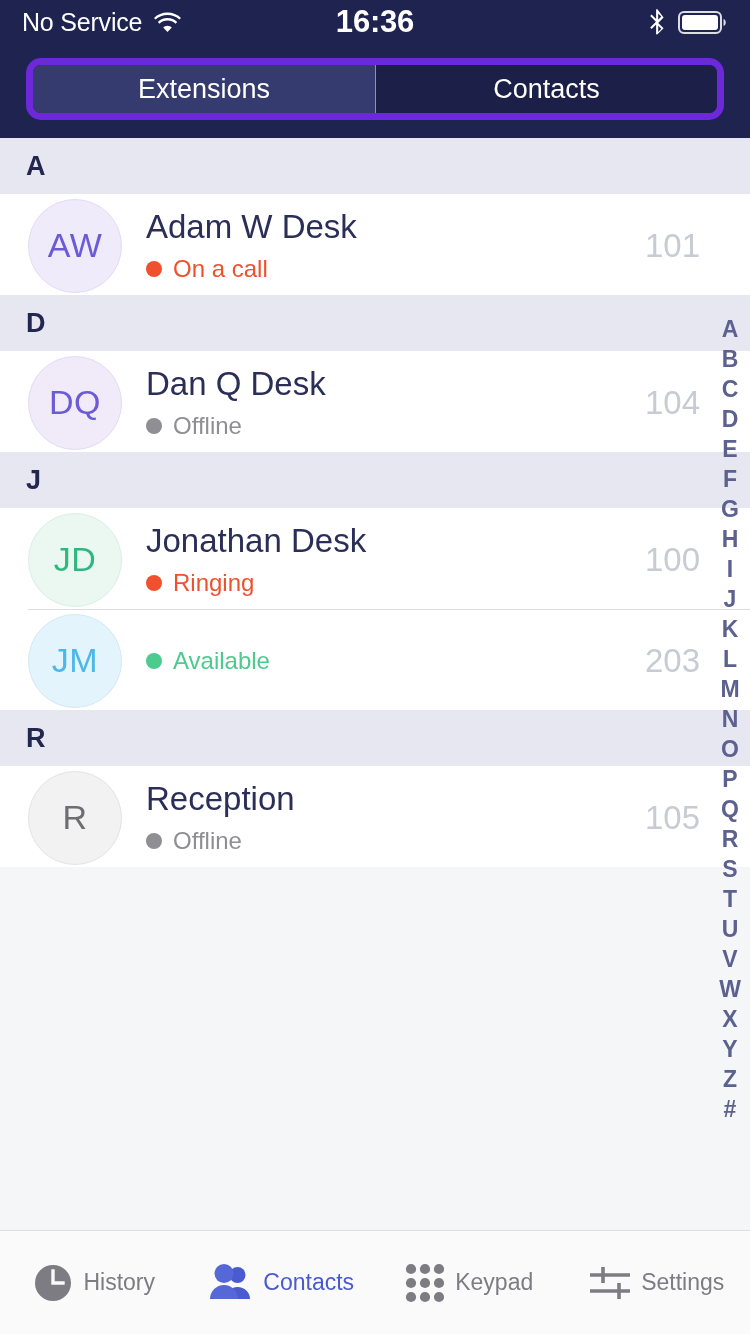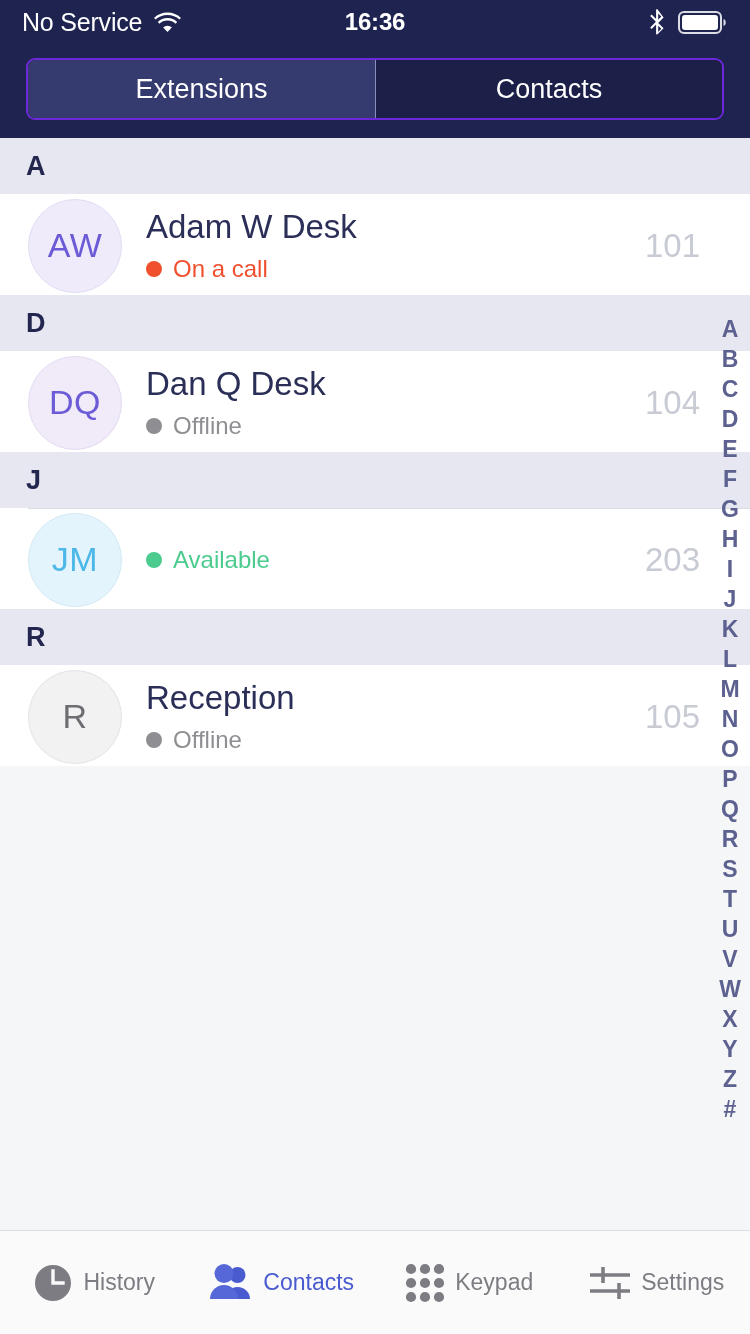--- a/index.html
+++ b/index.html
@@ -31,42 +31,42 @@
     padding:0 22px;
     color:#ffffff;
     font-size:25px;
     position:relative;
   }
   .sb-left { display:flex; align-items:center; gap:12px; }
   .sb-carrier { font-size:25px; letter-spacing:-0.2px; }
   .sb-center {
     position:absolute; left:0; right:0;
     text-align:center;
-    font-size:24px; font-weight:bold;
+    font-size:31px; font-weight:bold;
     letter-spacing:-0.2px;
     pointer-events:none;
   }
   .sb-right {
     margin-left:auto;
     display:flex; align-items:center; gap:12px;
   }
 
   .wifi-icon   { width:27px; height:20px; display:block; }
   .bt-icon     { width:18px; height:26px; display:block; }
   .battery-icon{ width:50px; height:25px; display:block; }
 
   
   .segwrap {
     padding:14px 26px 18px 26px;
   }
   .segmented {
     display:flex;
     height:62px;
-    border:2px solid #6d28d9;
-    border-radius:9px;
+    border:7px solid #6d28d9;
+    border-radius:15px;
     overflow:hidden;
   }
   .seg {
     flex:1 1 50%;
     display:flex; align-items:center; justify-content:center;
     font-size:27px;
     color:#ffffff;
     background:#1C2049;
     cursor:pointer;
   }
@@ -243,20 +243,31 @@
               <div class="rowstatus">
                 <span class="dot" style="background: rgb(142, 142, 147);"></span>
                 <span style="color: rgb(142, 142, 147);">Offline</span>
               </div>
             </div>
             <div class="rowext">104</div>
           </div>
         </div>
         <div class="section-header">J</div>
         <div class="rows">
+          <div class="row">
+            <div class="avatar" style="background: rgb(234, 248, 241); color: rgb(47, 184, 126); border: 1px solid rgb(220, 239, 229);">JD</div>
+            <div class="rowmain">
+              <div class="rowname">Jonathan Desk</div>
+              <div class="rowstatus">
+                <span class="dot" style="background: rgb(240, 80, 46);"></span>
+                <span style="color: rgb(240, 80, 46);">Ringing</span>
+              </div>
+            </div>
+            <div class="rowext">100</div>
+          </div>
           <div class="row sep">
             <div class="avatar" style="background: rgb(227, 244, 253); color: rgb(75, 184, 232); border: 1px solid rgb(212, 233, 245);">JM</div>
             <div class="rowmain">
               <div class="rowstatus">
                 <span class="dot" style="background: rgb(75, 204, 142);"></span>
                 <span style="color: rgb(75, 204, 142);">Available</span>
               </div>
             </div>
             <div class="rowext">203</div>
           </div>

